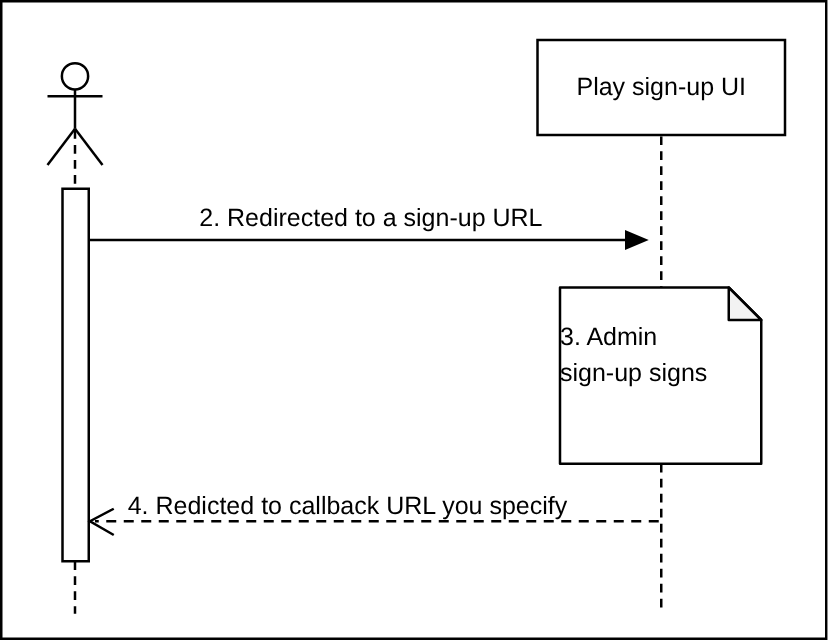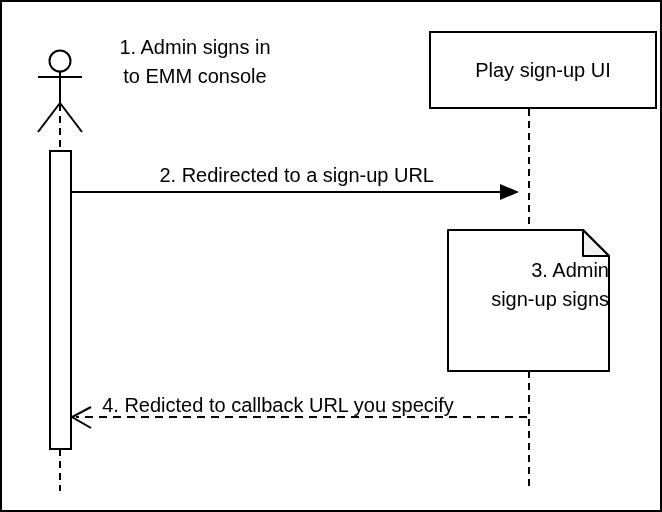--- a/index.html
+++ b/index.html
@@ -17,30 +17,30 @@
   .lbl{
     position:absolute;
     font-size:20px;
     line-height:29px;
     text-align:center;
     white-space:nowrap;
     background:transparent;
   }
   .participant-box{
     position:absolute;
-    left:427px;top:29px;width:228px;height:78px;
+    left:427px;top:29px;width:200px;height:78px;
     border:2px solid #000;
     background:#fff;
     display:flex;align-items:center;justify-content:center;
     font-size:20px;
   }
   .note-text{
     position:absolute;
     left:446px;top:254px;width:161px;
-    font-size:20px;line-height:29px;text-align:right;
+    font-size:20px;line-height:29px;text-align:left;
   }
 </style>
 </head>
 <body>
 
 <div class="canvas">
 
   <svg width="658" height="508" viewBox="2 2 658 508">
 
     <g stroke="#000" stroke-width="2" fill="none">
@@ -72,24 +72,20 @@
     <g>
       <path d="M448,230 L583,230 L609,256 L609,371 L448,371 Z" fill="#ffffff" stroke="#000" stroke-width="2" stroke-linejoin="round"></path>
       <path d="M583,230 L609,256 L583,256 Z" fill="#f2f2f2" stroke="#000" stroke-width="2" stroke-linejoin="round"></path>
     </g>
   </svg>
 
   <div class="participant-box">
     <span>Play sign-up UI</span>
   </div>
 
-  <div class="lbl" style="left:93px;top:31px;width:200px;">
-    <div>1. Admin signs in</div>
-    <div>to EMM console</div>
-  </div>
 
   <div class="lbl" style="left:108px;top:159px;width:324px;text-align:right;">2. Redirected to a sign-up URL</div>
 
   <div class="note-text">
     <div>3. Admin</div>
     <div>sign-up signs</div>
   </div>
 
   <div class="lbl" style="left:76px;top:389px;width:400px;">4. Redicted to callback URL you specify</div>
 

